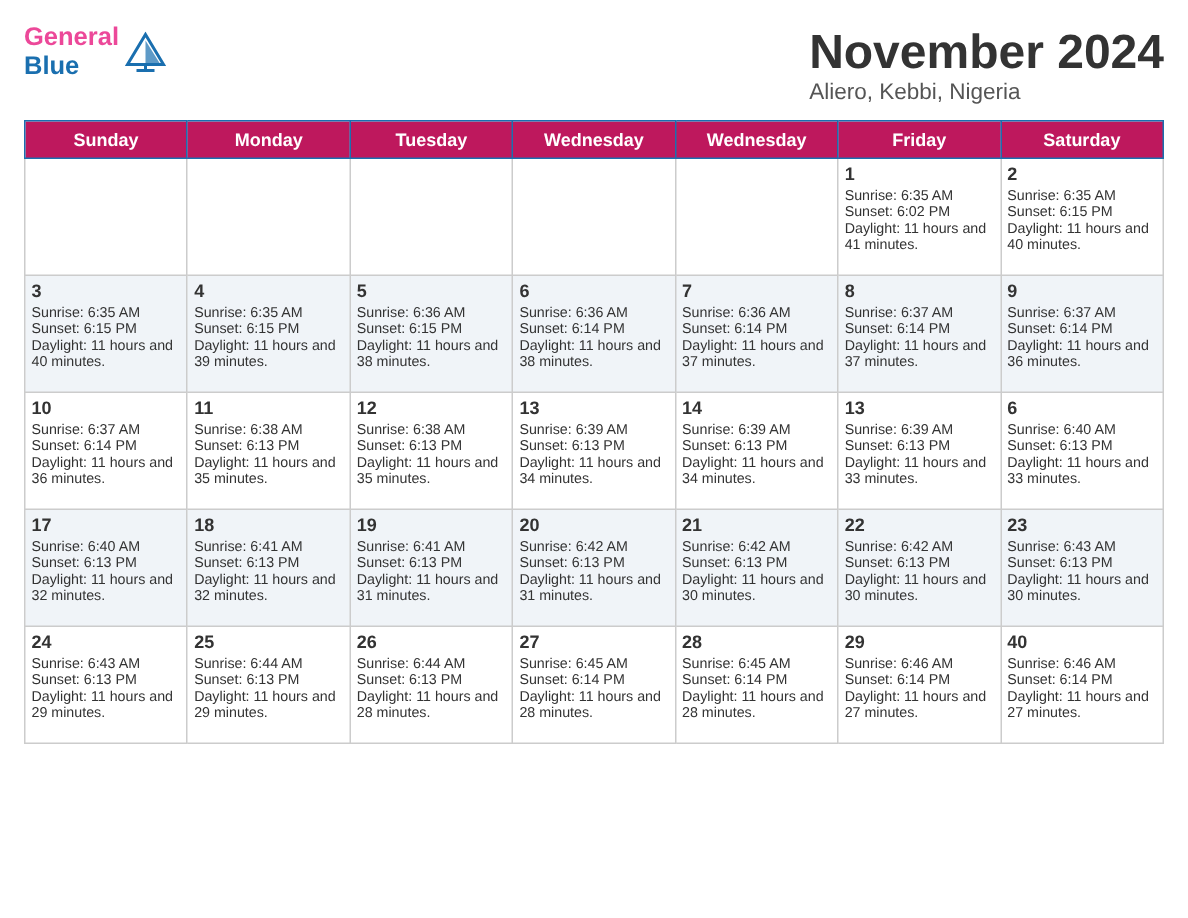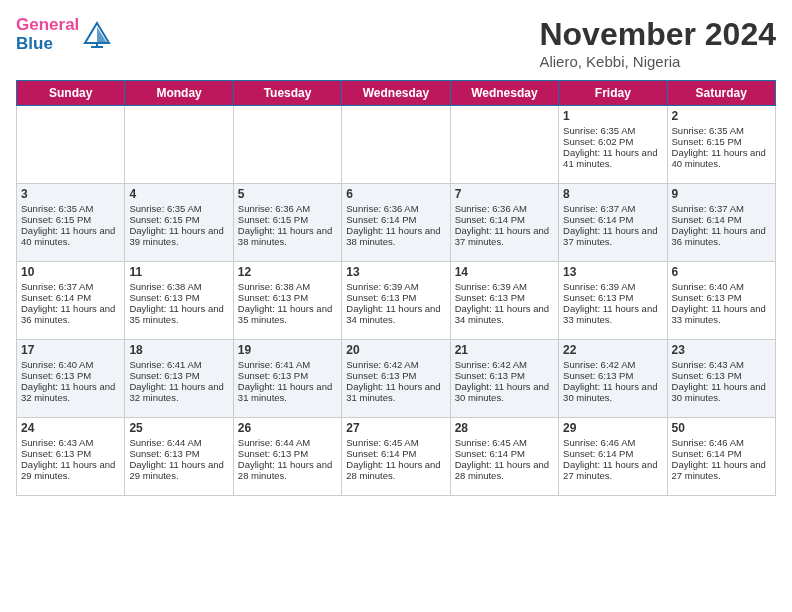--- a/index.html
+++ b/index.html
@@ -306,21 +306,21 @@
             <div>Sunset: 6:14 PM</div>
             <div>Daylight: 11 hours and 28 minutes.</div>
           </td>
           <td>
             <span class="day-num">29</span>
             <div>Sunrise: 6:46 AM</div>
             <div>Sunset: 6:14 PM</div>
             <div>Daylight: 11 hours and 27 minutes.</div>
           </td>
           <td>
-            <span class="day-num">50</span>
+            <span class="day-num">40</span>
             <div>Sunrise: 6:46 AM</div>
             <div>Sunset: 6:14 PM</div>
             <div>Daylight: 11 hours and 27 minutes.</div>
           </td>
         </tr>
       </tbody>
   </table>
 </div>
 
 </body></html>

